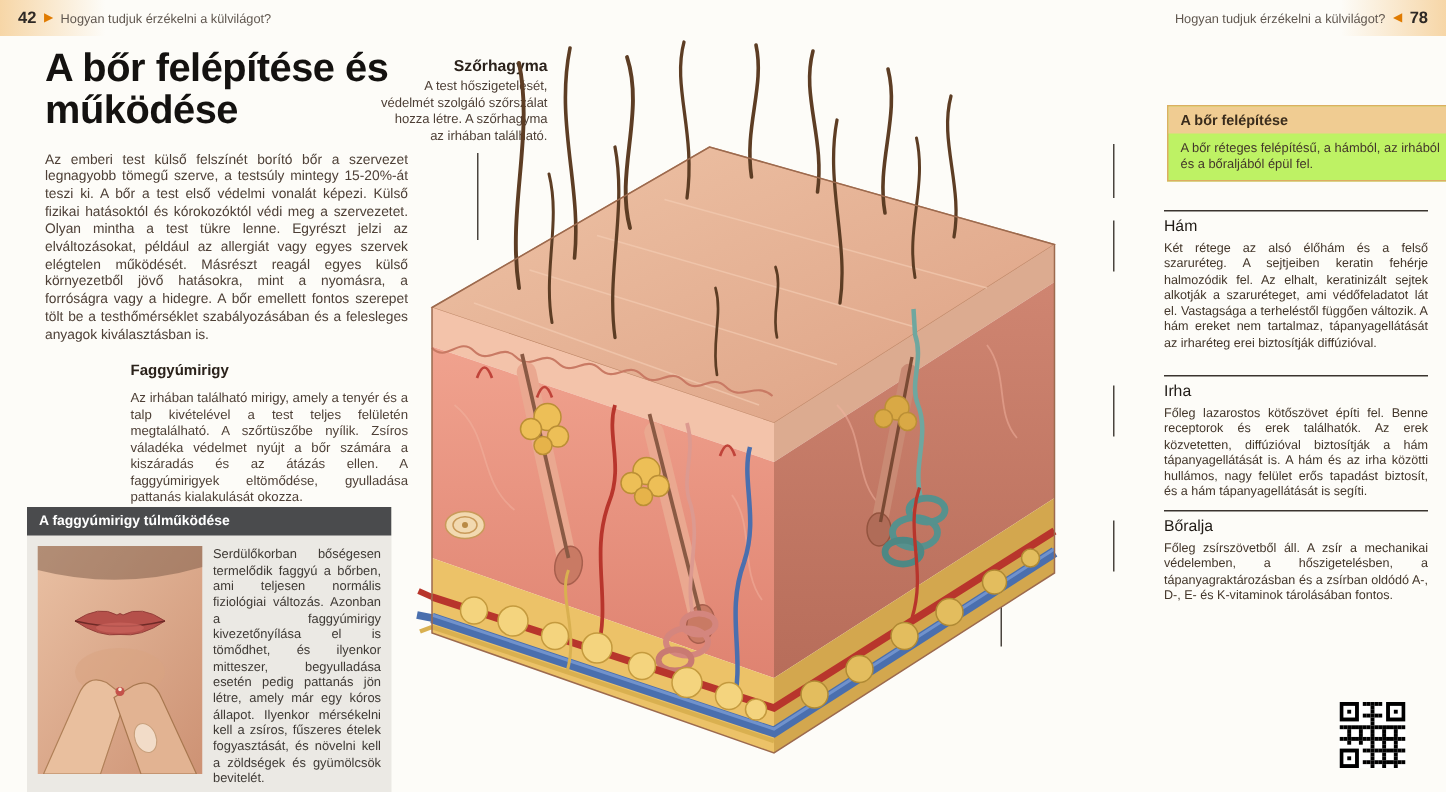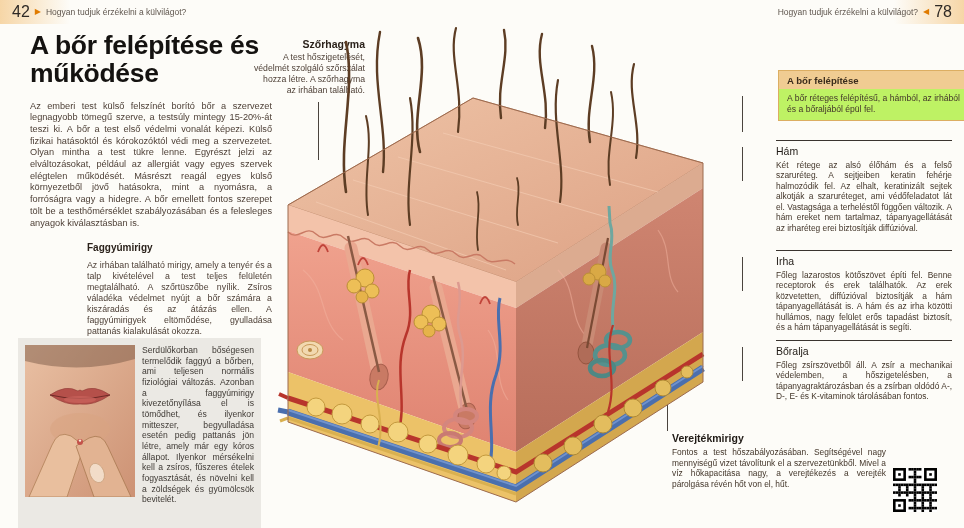--- a/index.html
+++ b/index.html
@@ -3,21 +3,21 @@
 <meta charset="utf-8">
 <style>
   *{margin:0;padding:0;box-sizing:border-box}
   html,body{width:964px;height:528px;background:#fff}
   .page{position:relative;width:964px;height:528px;background:#fdfcf8;font-family:"Liberation Sans",sans-serif;overflow:hidden}
 
   
   .topbar{position:absolute;top:0;left:0;right:0;height:24px;display:flex;justify-content:space-between;align-items:center;padding:0 12px;font-size:8.5px;color:#5f564e;
     background:linear-gradient(90deg,rgba(241,183,100,.55),rgba(255,255,255,0) 70px,rgba(255,255,255,0) 894px,rgba(241,183,100,.55))}
   .topbar-group{display:flex;align-items:center}
-  .pagenum{font-weight:normal;font-size:16px;color:#2e2925}
+  .pagenum{font-weight:bold;font-size:11px;color:#2e2925}
   .arrow{color:#e07b00;font-size:8px;margin:0 5px;line-height:1}
 
   
   .left-col{position:absolute;left:30px;top:32px;width:242px}
   .page-title{font-size:26.5px;line-height:1.05;color:#141210;font-weight:bold;letter-spacing:-.3px;margin-bottom:13px}
   .body-text{font-size:9.2px;line-height:1.27;color:#4e4037;text-align:justify}
   .indent-block{margin-left:57px;width:185px;margin-top:13px}
   .mini-heading{font-size:10px;color:#2b221b;font-weight:bold;margin-bottom:7px}
   .small-text{font-size:8.8px;line-height:1.25;color:#4e4037;text-align:justify}
 
@@ -77,20 +77,21 @@
   <div class="left-col">
     <h1 class="page-title">A bőr felépítése és működése</h1>
     <p class="body-text">Az emberi test külső felszínét borító bőr a szervezet legnagyobb tömegű szerve, a testsúly mintegy 15-20%-át teszi ki. A bőr a test első védelmi vonalát képezi. Külső fizikai hatásoktól és kórokozóktól védi meg a szervezetet. Olyan mintha a test tükre lenne. Egyrészt jelzi az elváltozásokat, például az allergiát vagy egyes szervek elégtelen működését. Másrészt reagál egyes külső környezetből jövő hatásokra, mint a nyomásra, a forróságra vagy a hidegre. A bőr emellett fontos szerepet tölt be a testhőmérséklet szabályozásában és a felesleges anyagok kiválasztásban is.</p>
     <div class="indent-block">
       <h3 class="mini-heading">Faggyúmirigy</h3>
       <p class="small-text">Az irhában található mirigy, amely a tenyér és a talp kivételével a test teljes felületén megtalálható. A szőrtüszőbe nyílik. Zsíros váladéka védelmet nyújt a bőr számára a kiszáradás és az átázás ellen. A faggyúmirigyek eltömődése, gyulladása pattanás kialakulását okozza.</p>
     </div>
   </div>
 
   <div class="infobox">
+    <div class="infobox-header">A faggyúmirigy túlműködése</div>
     <div class="infobox-body">
       <svg class="infobox-photo" viewBox="0 0 110 152" width="110" height="152">
         <defs>
           <linearGradient id="skg" x1="0" y1="0" x2="1" y2="1">
             <stop offset="0" stop-color="#e9c0a3"></stop>
               <stop offset="1" stop-color="#cd9274"></stop>
           </linearGradient>
         </defs>
         <rect width="110" height="152" fill="url(#skg)"></rect>
         <path d="M0,0 L110,0 L110,14 Q55,30 0,16 Z" fill="#6e4f3e" opacity=".45"></path>
@@ -286,24 +287,20 @@
   <section class="rc-section sec-boralja">
     <h3>Bőralja</h3>
     <p>Főleg zsírszövetből áll. A zsír a mechanikai védelemben, a hőszigetelésben, a tápanyagraktározásban és a zsírban oldódó A-, D-, E- és K-vitaminok tárolásában fontos.</p>
   </section>
 
   <section class="rc-section sec-irha">
     <h3>Irha</h3>
     <p>Főleg lazarostos kötőszövet építi fel. Benne receptorok és erek találhatók. Az erek közvetetten, diffúzióval biztosítják a hám tápanyagellátását is. A hám és az irha közötti hullámos, nagy felület erős tapadást biztosít, és a hám tápanyagellátását is segíti.</p>
   </section>
 
-  <div class="sweat-label">
-    <h3>Verejtékmirigy</h3>
-    <p>Fontos a test hőszabályozásában. Segítségével nagy mennyiségű vizet távolítunk el a szervezetünkből. Mivel a víz hőkapacitása nagy, a verejtékezés a verejték párolgása révén hőt von el, hűt.</p>
-  </div>
 
   <div class="qr">
     <svg viewBox="0 0 42 42" width="44" height="44">
         <g fill="#000">
           <rect x="14.823529411764707" y="0" width="2.4705882352941178" height="2.4705882352941178"></rect>
           <rect x="17.294117647058826" y="0" width="2.4705882352941178" height="2.4705882352941178"></rect>
           <rect x="19.764705882352942" y="0" width="2.4705882352941178" height="2.4705882352941178"></rect>
           <rect x="22.235294117647058" y="0" width="2.4705882352941178" height="2.4705882352941178"></rect>
           <rect x="24.705882352941178" y="0" width="2.4705882352941178" height="2.4705882352941178"></rect>
           <rect x="19.764705882352942" y="2.4705882352941178" width="2.4705882352941178" height="2.4705882352941178"></rect>

